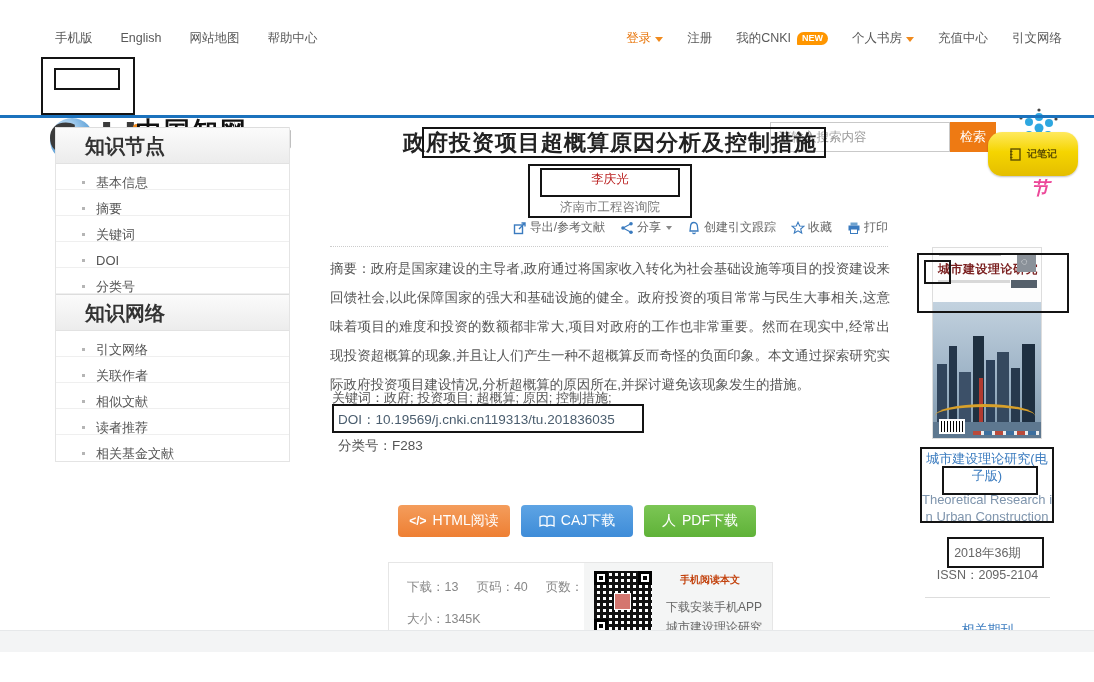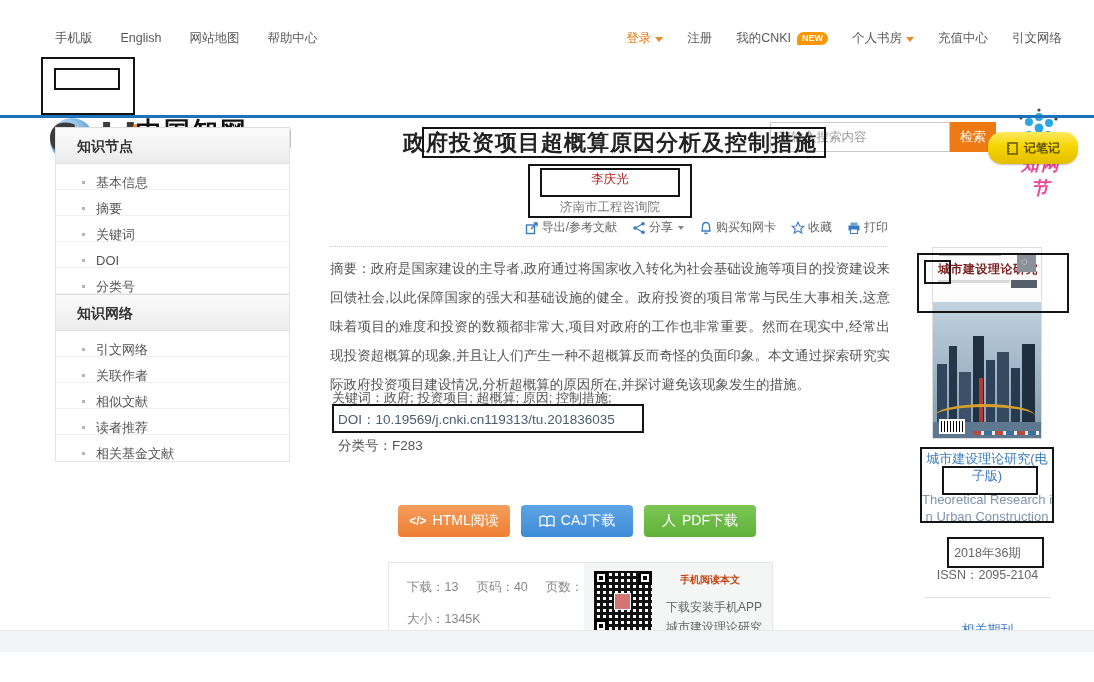--- a/index.html
+++ b/index.html
@@ -37,34 +37,34 @@
                   padding:0 8px; font-size:12.5px; color:#333; outline:none; }
   .search-input::placeholder { color:#9b9b9b; }
   .search-btn { position:absolute; left:950px; top:70px; width:46px; height:30px; background:#ee7a13; color:#fff;
                 border:none; font-size:13px; cursor:pointer; }
   .nodeicon { position:absolute; left:1012px; top:56px; width:54px; height:44px; }
   .nodelabel { position:absolute; left:1014px; top:100px; width:54px; text-align:center; font-size:18px; color:#ec4899;
                font-family:"DejaVu Serif", serif; font-style:italic; font-weight:bold; letter-spacing:2px; }
 
   
   .sidebar { position:absolute; left:55px; top:127px; width:235px; border:1px solid #e4e4e4; border-top:none; background:#fff; }
-  .side-h { height:37px; line-height:37px; padding-left:21px; font-size:14px; font-weight:bold; color:#333;
+  .side-h { height:37px; line-height:37px; padding-left:29px; font-size:20px; font-weight:bold; color:#333;
             background:linear-gradient(#fbfbfb,#ececec); border-top:1px solid #ddd; border-bottom:1px solid #e2e2e2; }
   .side-i { height:26px; line-height:38px; padding-left:40px; font-size:13px; color:#555; border-bottom:1px solid #efefef;
             position:relative; cursor:pointer; }
   .side-i:before { content:""; position:absolute; left:26px; top:17px; width:3px; height:3px; background:#b5b5b5; }
   .side-i:last-child { border-bottom:none; }
 
   
   .title { position:absolute; left:330px; top:128px; width:560px; text-align:center; font-size:22px; font-weight:bold;
            color:#222; letter-spacing:1px; }
   .author { position:absolute; left:330px; top:171px; width:560px; text-align:center; font-size:12.5px; color:#b91c1c; }
   .affil  { position:absolute; left:330px; top:199px; width:560px; text-align:center; font-size:12.5px; color:#7a7a7a; }
-  .note-btn { position:absolute; left:988px; top:132px; width:90px; height:32px; border:none; border-radius:14px;
-              background:linear-gradient(#ffe95e,#f5d500 45%,#e4be00); color:#5f5000; font-size:12px; font-weight:bold;
+  .note-btn { position:absolute; left:988px; top:132px; width:90px; height:44px; border:none; border-radius:14px;
+              background:linear-gradient(#ffe95e,#f5d500 45%,#e4be00); color:#5f5000; font-size:10px; font-weight:bold;
               cursor:pointer; display:flex; align-items:center; justify-content:center; gap:5px;
               box-shadow:0 1px 2px rgba(0,0,0,.25); }
   .toolbar { position:absolute; left:330px; top:219px; width:558px; display:flex; justify-content:flex-end; gap:15px;
              font-size:12px; color:#666; align-items:center; }
   .toolbar a { color:#666; text-decoration:none; display:flex; align-items:center; gap:3px; cursor:pointer; }
   .ticon { width:14px; height:14px; }
   .tchev { width:0; height:0; border-left:3.5px solid transparent; border-right:3.5px solid transparent;
            border-top:4px solid #888; display:inline-block; margin-left:2px; }
   .dotted { position:absolute; left:330px; top:246px; width:558px; border-top:1px dotted #ccc; }
   .abstract { position:absolute; left:330px; top:254px; width:560px; font-size:13.5px; line-height:29px; color:#555;
@@ -238,21 +238,21 @@
           <path d="M3 7 L11 2.8 M3 7 L11 11.2" stroke="#3a7bbf" stroke-width="1.2"></path>
         </svg>
       <span>分享</span>
         <i class="tchev"></i>
       </a>
     <a>
       <svg class="ticon" viewBox="0 0 14 14">
           <path d="M7 1.5 C4.5 1.5 3.5 3.5 3.5 6 L3 10 H11 L10.5 6 C10.5 3.5 9.5 1.5 7 1.5 Z" fill="none" stroke="#3a7bbf" stroke-width="1.3"></path>
           <path d="M5.8 11.5 a1.2 1.2 0 0 0 2.4 0" fill="none" stroke="#3a7bbf" stroke-width="1.3"></path>
         </svg>
-      <span>购买知网卡</span>
+      <span>创建引文跟踪</span>
       </a>
     <a>
       <svg class="ticon" viewBox="0 0 14 14">
           <path d="M7 1.2 L8.7 5 L12.8 5.3 L9.7 8 L10.7 12 L7 9.8 L3.3 12 L4.3 8 L1.2 5.3 L5.3 5 Z" fill="none" stroke="#3a7bbf" stroke-width="1.1"></path>
         </svg>
       <span>收藏</span>
       </a>
     <a>
       <svg class="ticon" viewBox="0 0 14 14">
           <rect x="3.5" y="1.5" width="7" height="3" fill="#6fa3cf"></rect>

